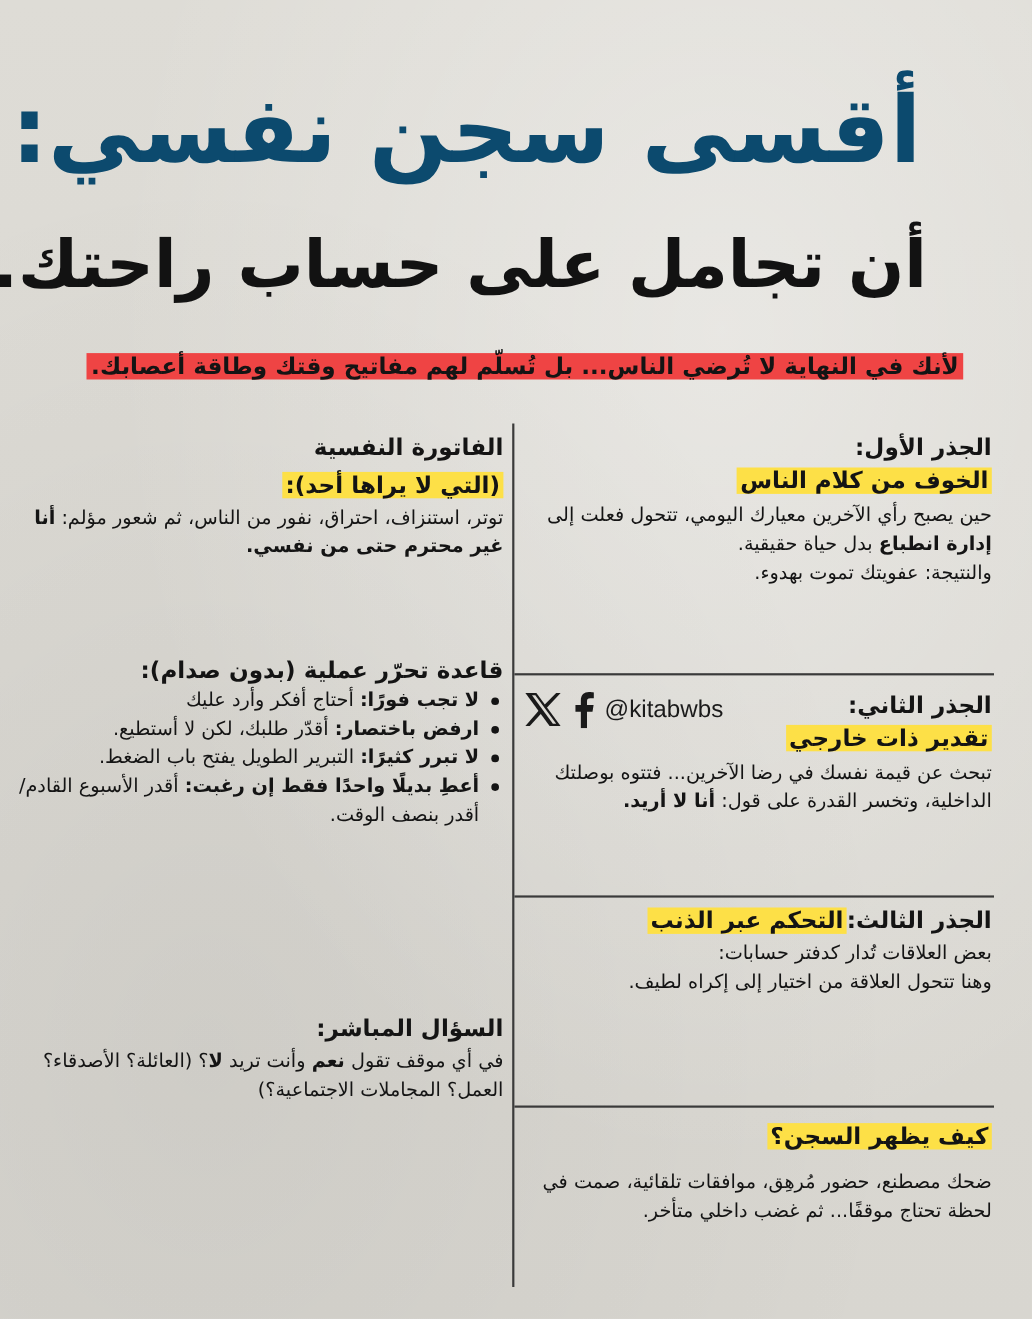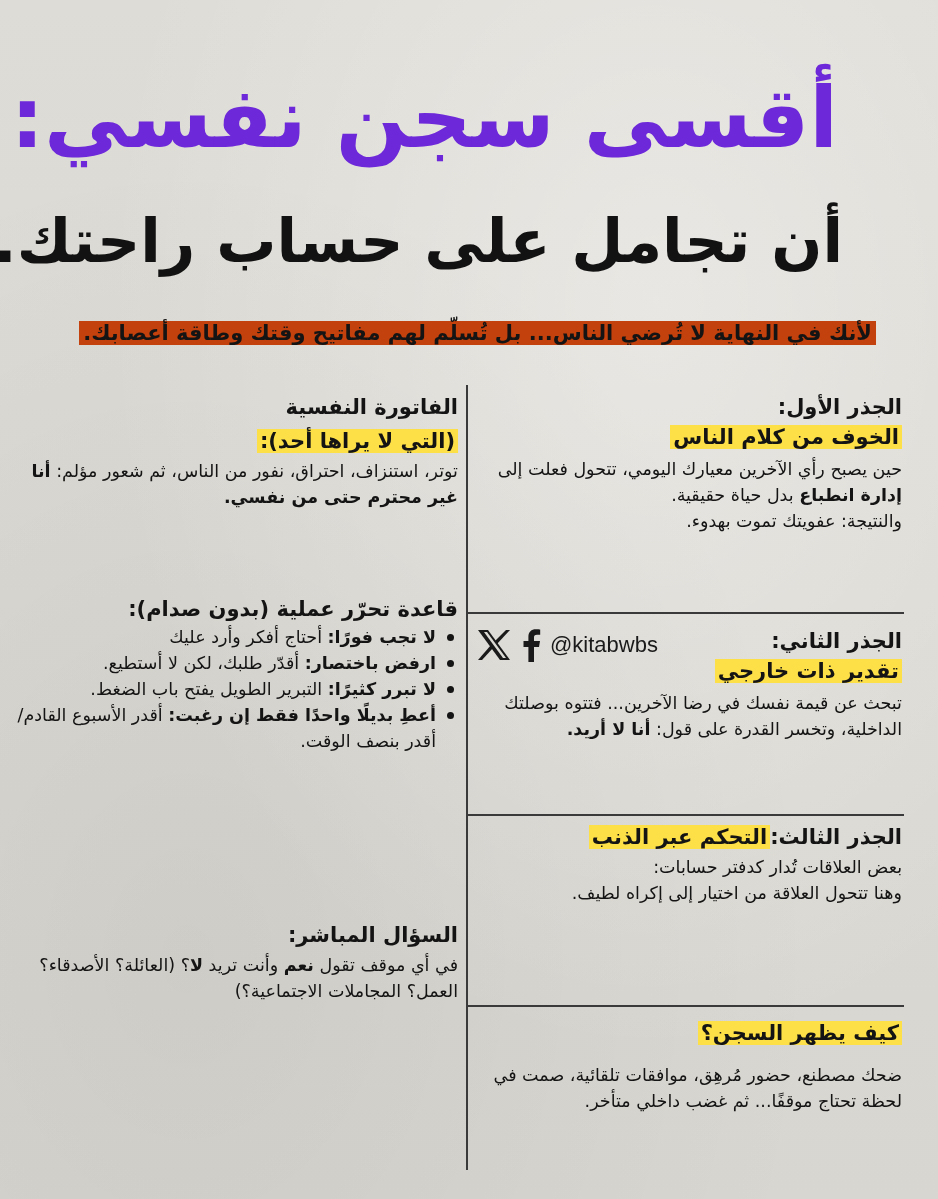--- a/index.html
+++ b/index.html
@@ -16,40 +16,40 @@
       color: #141414;
       font-family: "DejaVu Sans", "Liberation Sans", sans-serif;
       direction: rtl;
     }
     .abs { position: absolute; }
 
     
     .title-red {
       top: 72px; right: 100px; width: 740px;
       text-align: center;
-      color: #6d28d9;
+      color: #0c4a6e;
       font-size: 84px; font-weight: bold;
       line-height: 1.1;
       white-space: nowrap;
     }
     .title-black {
       top: 208px; right: 95px; width: 750px;
       text-align: center;
       color: #121212;
       font-size: 60px; font-weight: bold;
       line-height: 1.1;
       white-space: nowrap;
     }
     .tagline {
       top: 318px; right: 62px;
       font-size: 21px; font-weight: bold;
       line-height: 30px;
       white-space: nowrap;
     }
-    .hl-cyan { background: #c2410c; padding: 0 4px; }
+    .hl-cyan { background: #ef4444; padding: 0 4px; }
     .hl-yellow { background: #fde047; padding: 0 3px; }
 
     
     .col-divider {
       left: 466px; top: 385px; width: 2px; height: 785px;
       background: #3a3a3a;
     }
     .h-divider {
       left: 468px; width: 436px; height: 2px;
       background: #3a3a3a;

